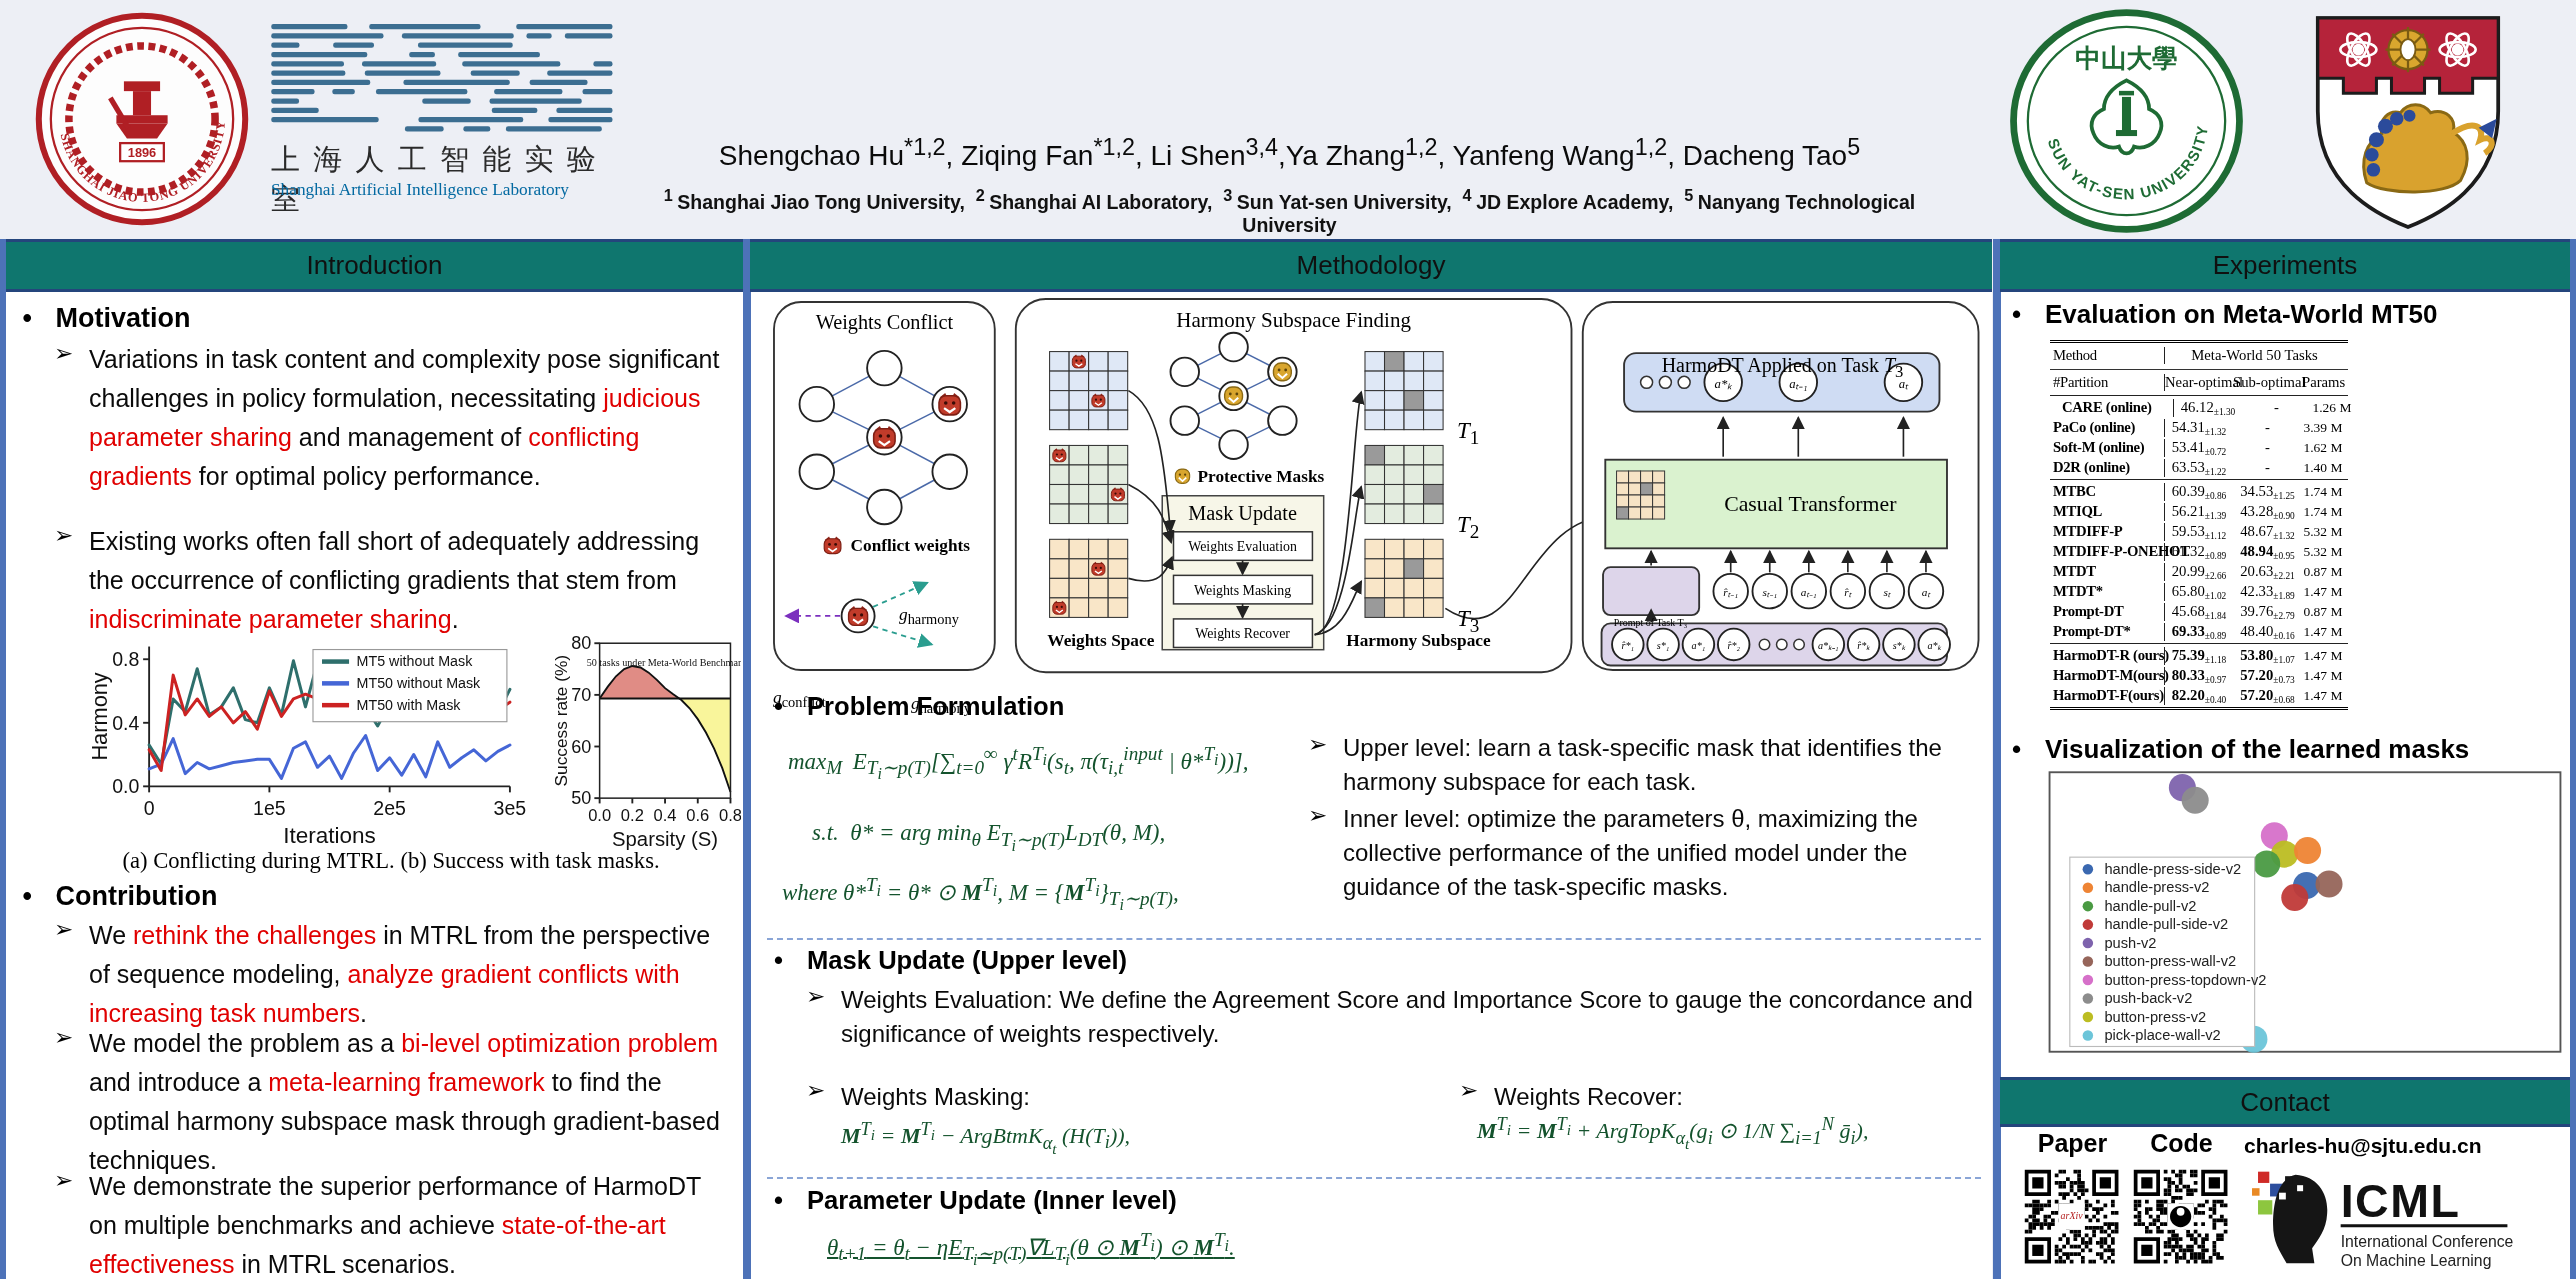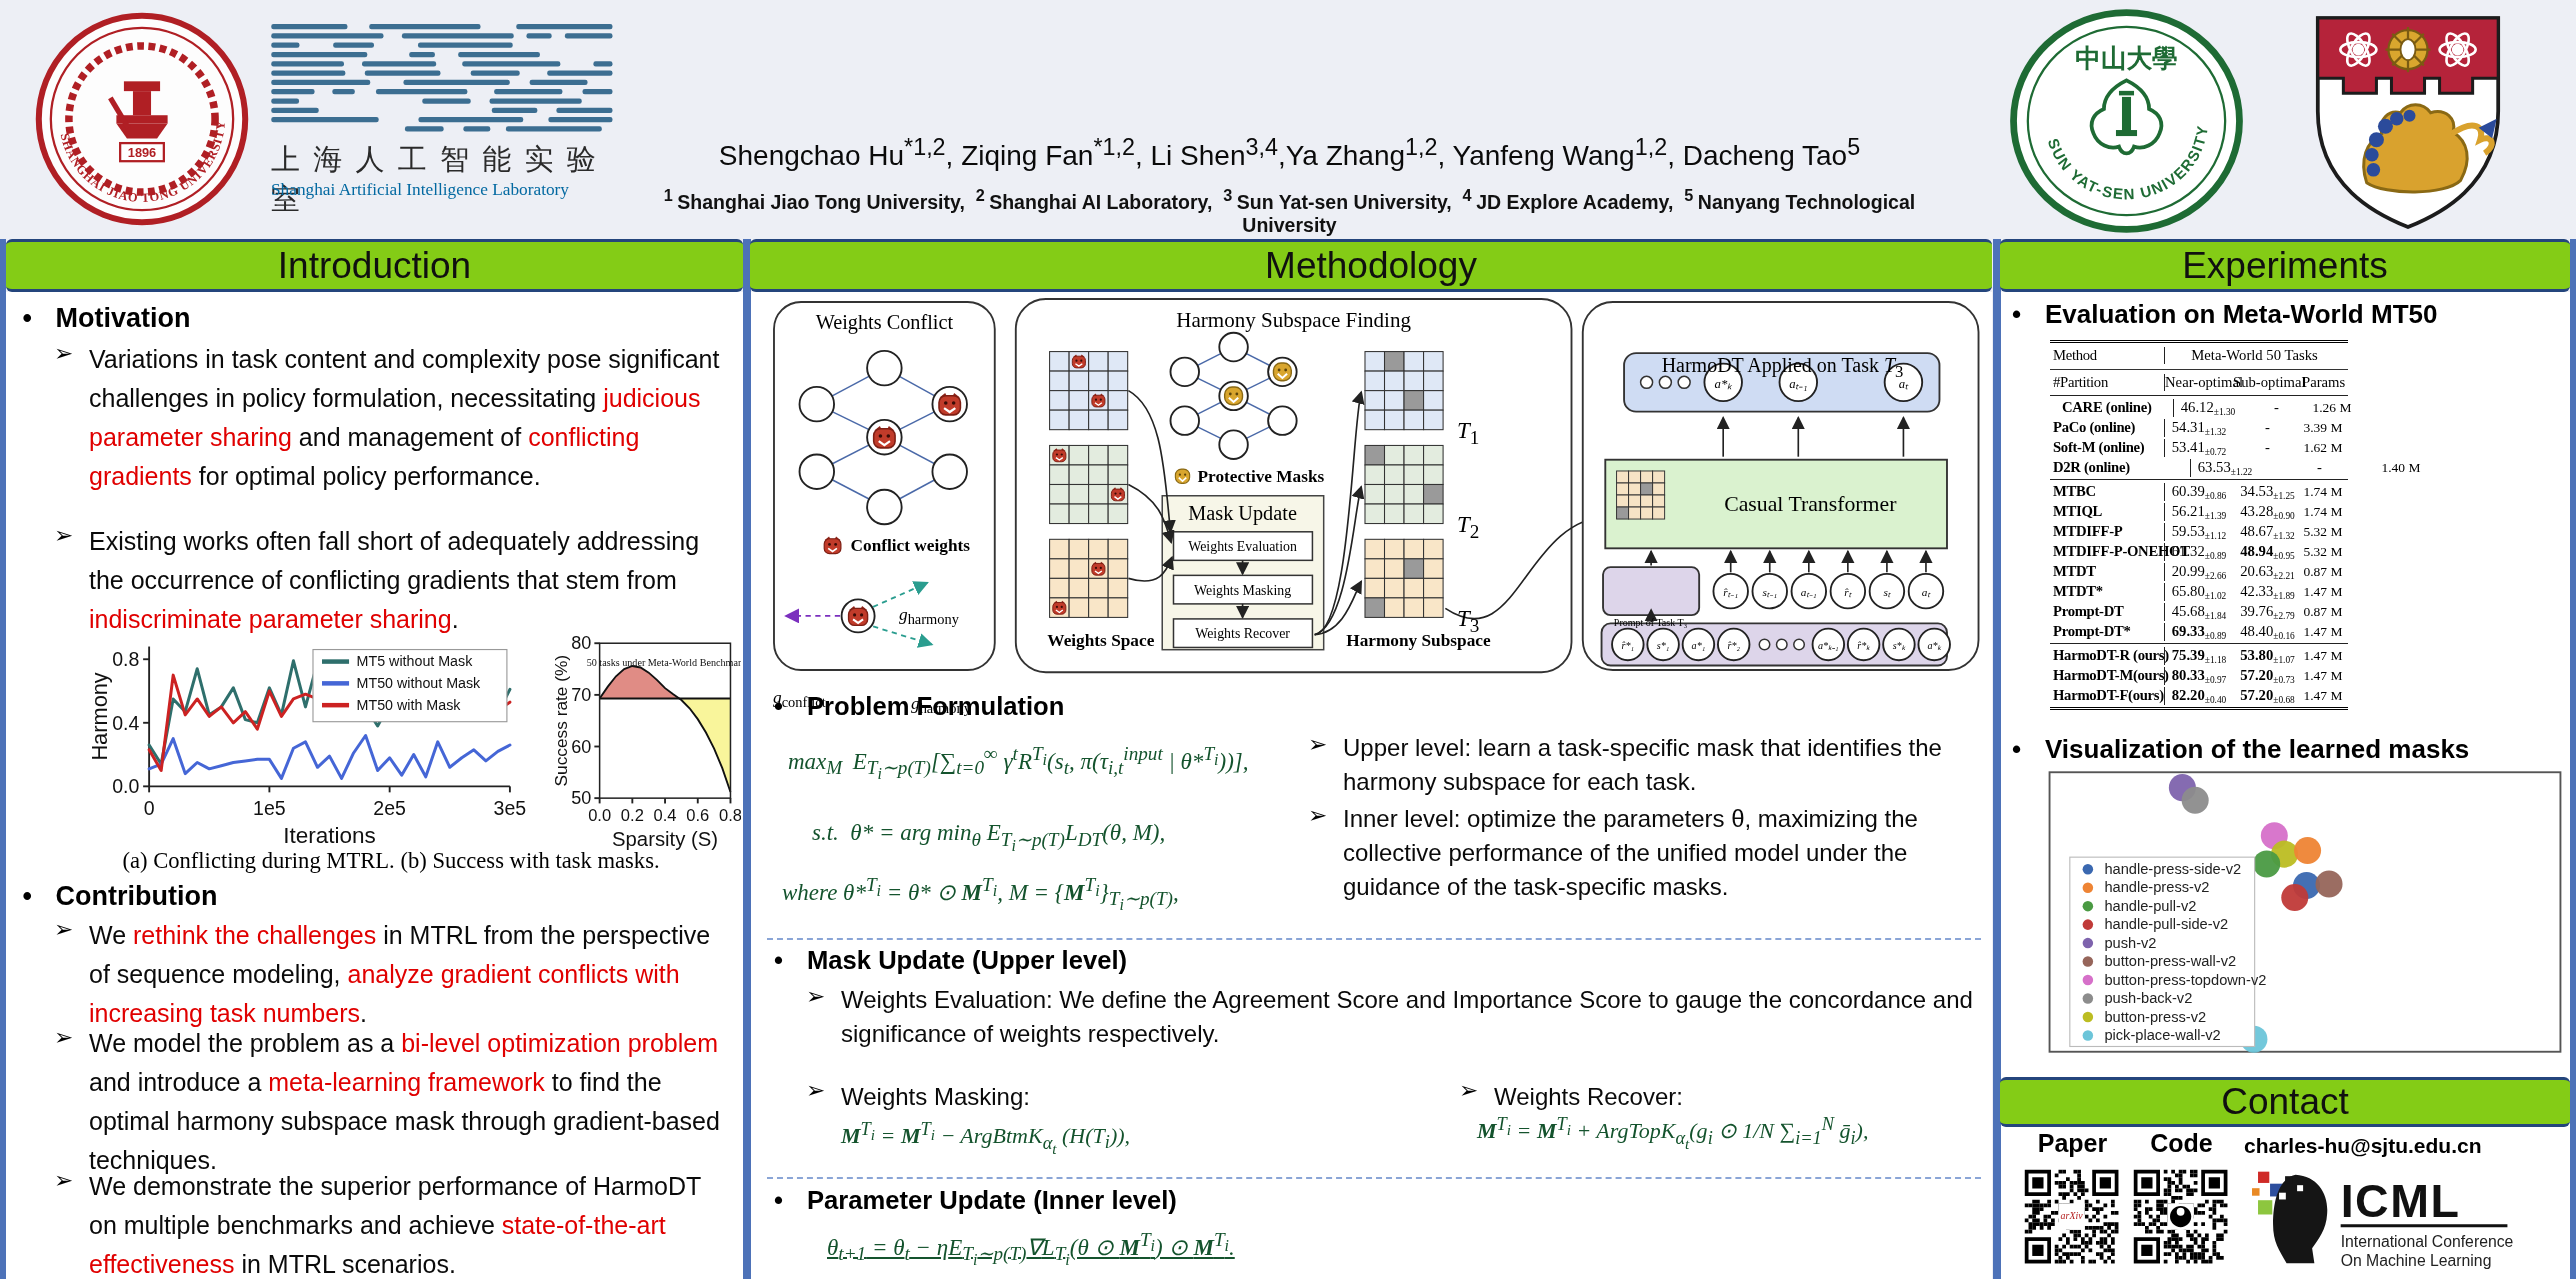--- a/index.html
+++ b/index.html
@@ -1,22 +1,22 @@
 <!DOCTYPE html>
 <html style="font-size:12px"><head>
 <meta charset="utf-8">
 <style>
   html,body{margin:0;padding:0;background:#dfe2ea;}
   .poster{position:relative;width:2576px;height:1280px;background:#edeff5;font-family:"Liberation Sans",sans-serif;overflow:hidden;}
   .abs{position:absolute;}
   .serif{font-family:"Liberation Serif",serif;}
   .colbg{position:absolute;top:292px;height:988px;background:#ffffff;}
   .divider{position:absolute;top:239px;height:1041px;background:#4d72b8;}
-  .secbar{position:absolute;top:239px;height:53px;background:#84cc16;border-top:3px solid #24457c;border-bottom:3px solid #24457c;box-sizing:border-box;
-          display:flex;align-items:center;justify-content:center;font-size:37px;color:#101010;border-radius:6px;}
+  .secbar{position:absolute;top:239px;height:53px;background:#0f766e;border-top:3px solid #24457c;border-bottom:3px solid #24457c;box-sizing:border-box;
+          display:flex;align-items:center;justify-content:center;font-size:26px;color:#101010;}
   .h1row{position:absolute;font-size:27px;font-weight:bold;color:#000;}
   .h1row .dot{display:inline-block;width:33px;font-weight:bold;}
   .tri{position:absolute;display:flex;}
   .tri .mk{width:35px;font-size:23px;flex:none;color:#000;}
   .tri .tx{flex:1;font-size:25px;line-height:39px;color:#0a0a0a;}
   .red{color:#e00000;}
   .dashline{position:absolute;border-top:2.3px dashed #8aa5d6;height:0;}
   .eq{font-family:"Liberation Serif",serif;font-style:italic;color:#14532d;}
   .eq b{font-weight:bold;}
   .caption{font-family:"Liberation Serif",serif;font-size:22.6px;color:#000;}
@@ -603,21 +603,21 @@
           <div class="cv vline"><span class="">54.31</span><span class="pm">±1.32</span></div>
           <div class="cv"><span>-</span></div>
           <div class="cv" style="font-size:13.5px;">3.39 M</div>
         </div>
         <div class="trow" style="height:20px;">
           <div class="c0">Soft-M (online)</div>
           <div class="cv vline"><span class="">53.41</span><span class="pm">±0.72</span></div>
           <div class="cv"><span>-</span></div>
           <div class="cv" style="font-size:13.5px;">1.62 M</div>
         </div>
-        <div class="trow" style="height:20px;gap:26px;">
+        <div class="trow" style="height:20px;">
           <div class="c0">D2R (online)</div>
           <div class="cv vline"><span class="">63.53</span><span class="pm">±1.22</span></div>
           <div class="cv"><span>-</span></div>
           <div class="cv" style="font-size:13.5px;">1.40 M</div>
         </div>
       </div>
       <div style="border-bottom:1.9px solid #222;padding:1.5px 0;">
         <div class="trow" style="height:20px;">
           <div class="c0">MTBC</div>
           <div class="cv vline"><span class="">60.39</span><span class="pm">±0.86</span></div>

